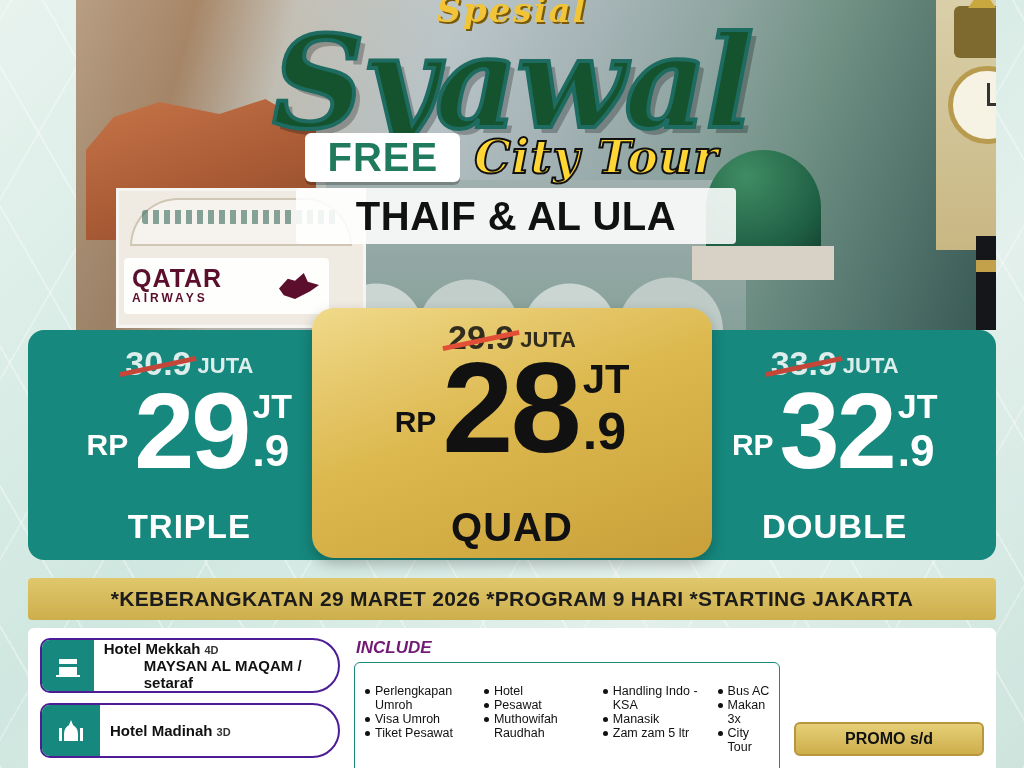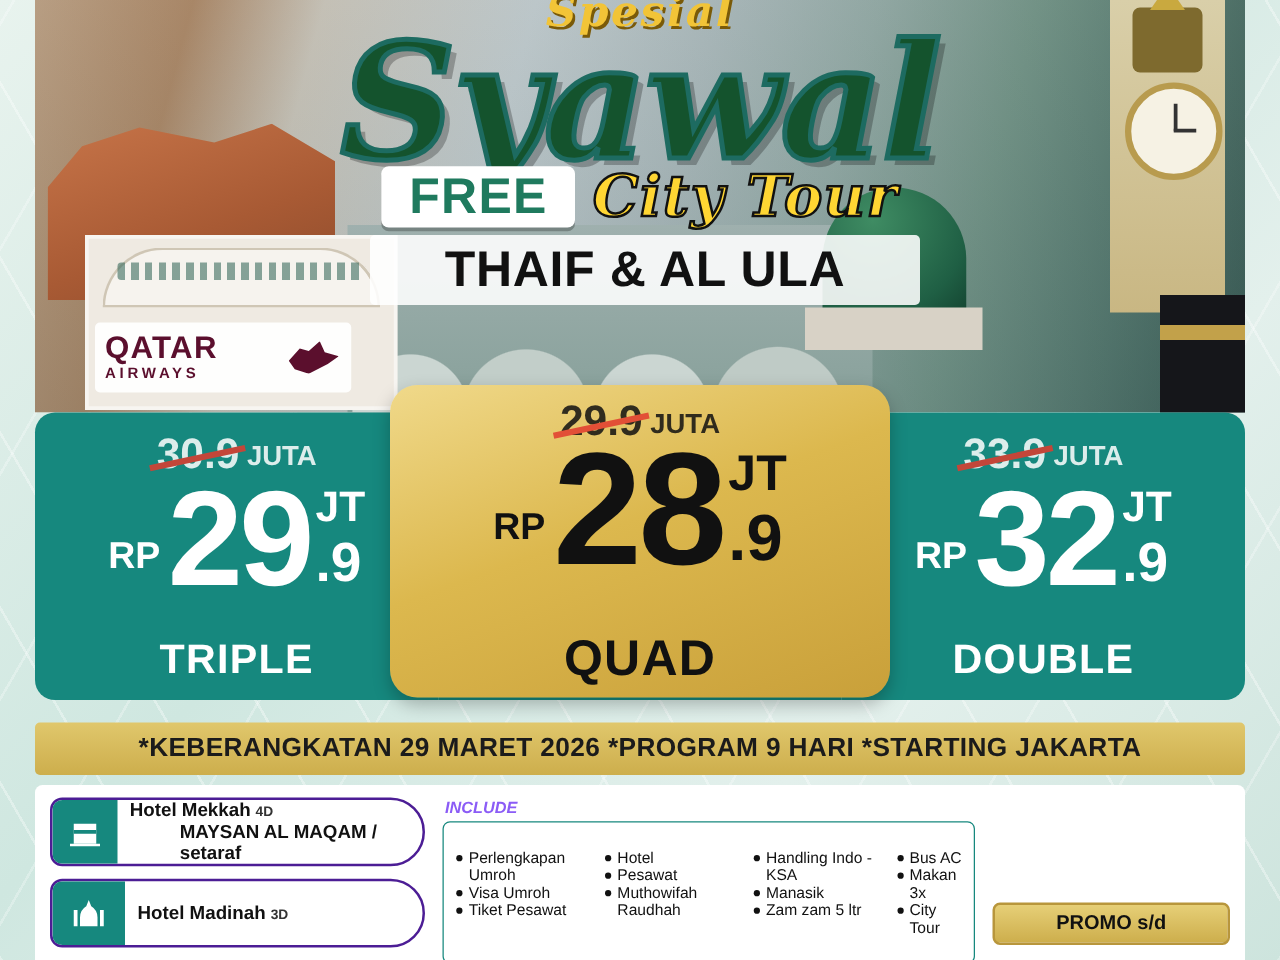--- a/index.html
+++ b/index.html
@@ -17,21 +17,21 @@
      background:
        repeating-linear-gradient(60deg, rgba(255,255,255,.35) 0 2px, transparent 2px 70px),
        repeating-linear-gradient(-60deg, rgba(255,255,255,.28) 0 2px, transparent 2px 90px);}
   .poster{position:absolute;left:0;top:0;width:1024px;height:768px;z-index:1;}
 
   
   .hero{position:absolute;left:28px;top:0;width:968px;height:330px;overflow:hidden;}
   .hero-photo{position:absolute;inset:0;
      background:
       linear-gradient(to bottom, rgba(20,60,70,.10), rgba(20,60,70,.18)),
-      linear-gradient(105deg,#caa98a 0%,#b98f6b 12%,#d8cfc2 22%,#cfd6d8 38%,#b8c3c4 52%,#9fb3ad 64%,#7d9c8d 76%,#5d7e72 88%,#3e5d55 100%);}
+      linear-gradient(105deg,#caa98a 0%,#b98f6b 12%,#d8cfc2 22%,#cfd6d8 38%,#b8c3c4 52%,#9fb3ad 64%,#7d9c8d 76%,#5d7e72 88%,#3e5d55 100%); margin-left: 48px;}
   
   .rock{position:absolute;left:10px;top:90px;width:230px;height:150px;
      background:linear-gradient(160deg,#c9764a,#a85a34 60%,#8d4b2c);
      clip-path:polygon(0 40%,12% 18%,32% 8%,58% 16%,78% 6%,100% 26%,100% 100%,0 100%);}
   
   .arch-bldg{position:absolute;left:40px;top:188px;width:250px;height:140px;background:#efeae2;
      box-shadow:0 0 0 3px rgba(255,255,255,.5) inset;}
   .arch-bldg:before{content:"";position:absolute;left:14px;top:10px;right:14px;height:44px;
      background:#f6f3ee;border:2px solid #cfc6b5;border-radius:60px 60px 0 0;}
   .arabic-line{position:absolute;left:26px;top:22px;right:26px;height:14px;
@@ -127,21 +127,21 @@
      display:flex;padding:10px 12px;box-sizing:border-box;gap:14px;}
   .hotels{width:300px;display:flex;flex-direction:column;gap:10px;}
   .hotel-card{display:flex;align-items:center;border:2px solid #4c1d95;border-radius:10px 28px 28px 10px;
      height:60px;overflow:hidden;background:#fff;}
   .hotel-icon{width:58px;height:100%;background:#16887e;display:flex;align-items:center;justify-content:center;color:#fff;}
   .hotel-txt{padding:2px 10px;line-height:1.15;}
   .hotel-txt .h1{font-size:15px;font-weight:700;color:#111;}
   .hotel-txt .h1 .d{font-size:11px;font-weight:700;color:#333;margin-left:4px;}
   .hotel-txt .h2{font-size:15px;font-weight:600;color:#111;margin-left:40px;}
   .lists{flex:1;}
-  .sect-title{font-size:13px;font-weight:800;font-style:italic;color:#8b5cf6;margin:0 0 4px 2px;}
+  .sect-title{font-size:17px;font-weight:800;font-style:italic;color:#701a75;margin:0 0 4px 2px;}
   .sect-box{border:1.5px solid #16887e;border-radius:6px;padding:21px 8px;display:flex;gap:10px;}
   .col{display:flex;flex-direction:column;gap:2px;}
   .col li{list-style:none;font-size:12.5px;color:#111;position:relative;padding-left:12px;}
   .col li:before{content:"";position:absolute;left:2px;top:5px;width:5px;height:5px;border-radius:50%;background:#111;}
   .col ul{margin:0;padding:0;}
   .exclude-wrap{margin-top:6px;}
   .promo{width:190px;align-self:flex-end;margin-bottom:2px;}
   .promo-box{background:linear-gradient(180deg,#e6cf77,#cdae4c);border:2px solid #b8963c;border-radius:6px;
      text-align:center;padding:6px 4px;font-size:16px;font-weight:700;color:#111;}
 </style>

